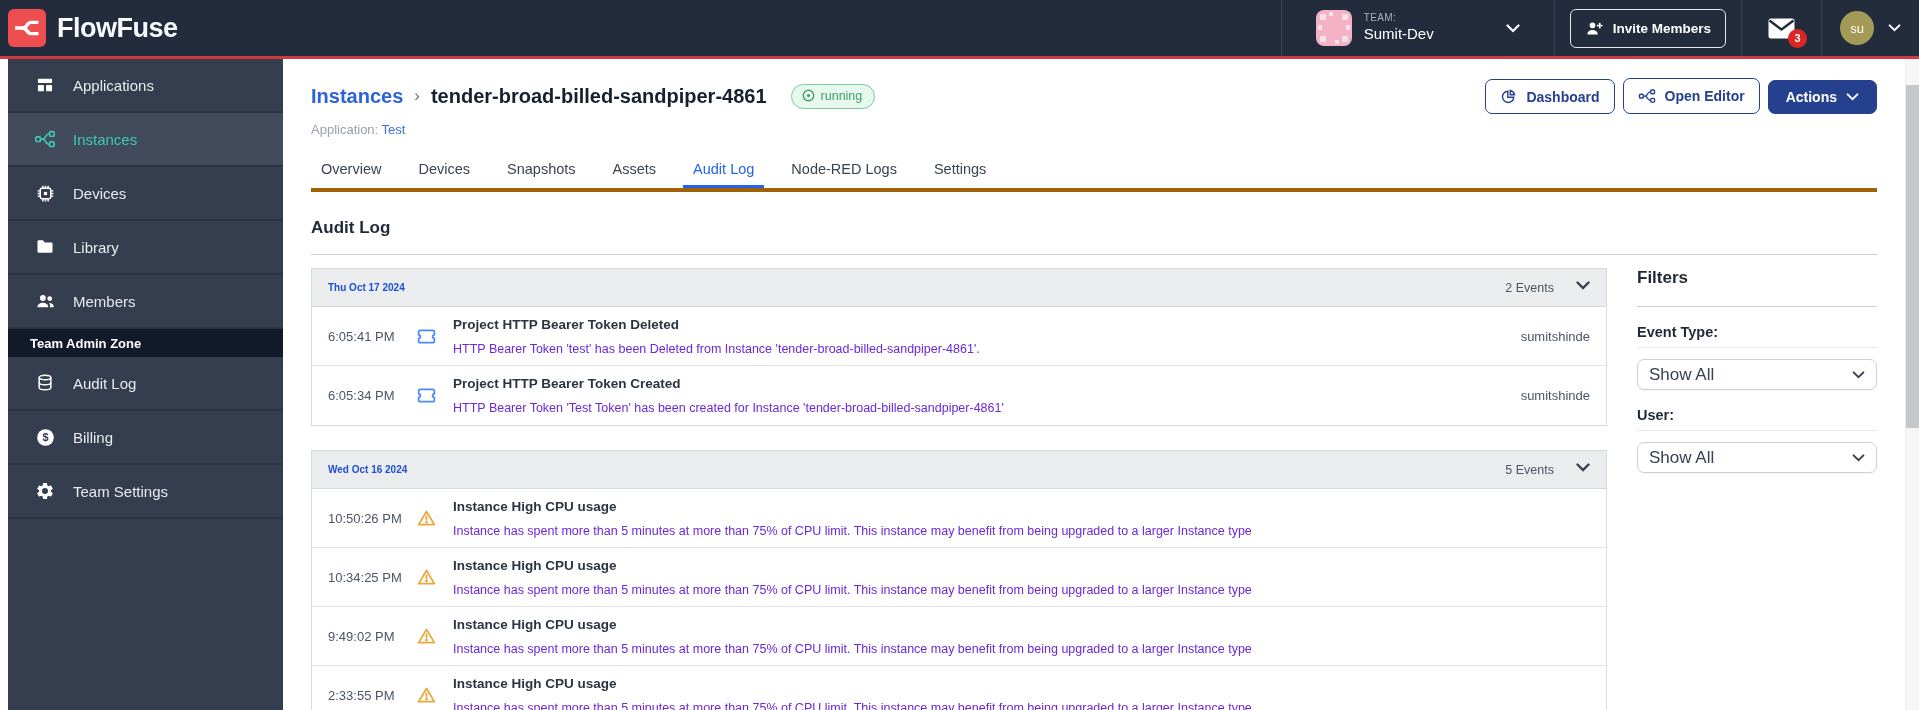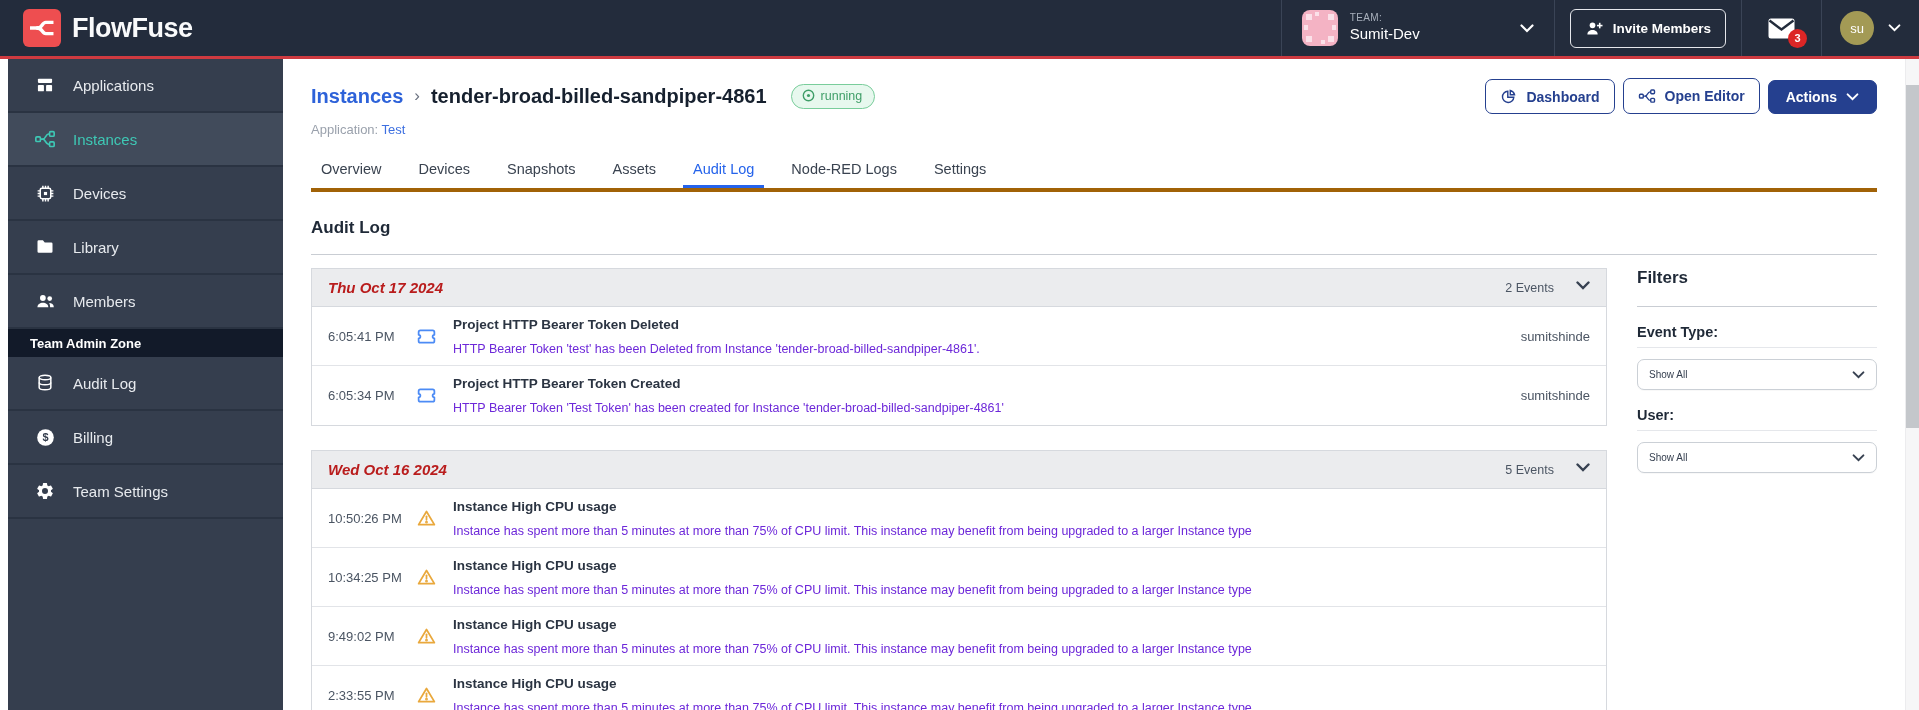--- a/index.html
+++ b/index.html
@@ -9,26 +9,26 @@
     background:#fff; color:#1F2937;
   }
   .app { width:1919px; height:710px; display:flex; flex-direction:column; }
 
   
   .topbar {
     height:59px; flex:0 0 59px; background:#232C3C;
     border-bottom:3px solid #CE3A40;
     display:flex; align-items:stretch; justify-content:space-between;
   }
-  .brand { display:flex; align-items:center; gap:11px; padding-left:23px; cursor:pointer; }
+  .brand { display:flex; align-items:center; gap:11px; padding-left:8px; cursor:pointer; }
   .logo-box { width:38px; height:38px; background:#EE4E50; border-radius:6px; display:flex; align-items:center; justify-content:center; }
   .brand-name { color:#F9FAFB; font-size:27px; font-weight:600; letter-spacing:-0.5px; }
   .topbar-right { display:flex; align-items:stretch; }
   .tb-section { display:flex; align-items:center; border-left:1px solid #3A4456; }
-  .team-section { width:273px; padding:0 20px; gap:12px; cursor:pointer; }
+  .team-section { width:273px; padding:0 34px; gap:12px; cursor:pointer; }
   .team-avatar { width:36px; height:36px; flex:0 0 36px; }
   .team-text { display:flex; flex-direction:column; line-height:1.25; flex:1; }
   .team-label { font-size:10px; color:#A8B0BC; letter-spacing:0.4px; }
   .team-name { font-size:15px; color:#FFFFFF; }
   .invite-section { padding:0 15px; }
   .invite-btn {
     display:flex; align-items:center; gap:9px; background:transparent;
     border:1px solid #E5E7EB; border-radius:6px; color:#fff;
     font-size:13.5px; font-weight:700; padding:9px 14px; cursor:pointer;
     font-family:inherit;
@@ -92,41 +92,41 @@
   .audit-title { font-size:17px; font-weight:700; color:#1F2937; }
   .audit-divider { border-bottom:1px solid #C9CDD3; margin-top:16px; }
   .cols { display:flex; gap:30px; margin-top:13px; align-items:flex-start; }
   .audit-col { flex:1; min-width:0; }
 
   .group { border:1px solid #D6D9DE; background:#fff; margin-bottom:24px; }
   .group-head {
     background:#EBECEE; height:38px; display:flex; align-items:center;
     padding:0 16px; border-bottom:1px solid #D6D9DE; cursor:pointer;
   }
-  .g-date { font-size:15px; font-weight:700; color:#b91c1c;font-style:italic; }
+  .g-date { font-size:10px; font-weight:700; color:#1d4ed8; }
   .g-right { margin-left:auto; display:flex; align-items:flex-start; gap:22px; }
   .g-count { font-size:12.5px; color:#4B5563; }
   .event { display:flex; align-items:center; padding:0 16px; height:59px; border-bottom:1px solid #E2E4E8; }
   .event:last-child { border-bottom:none; }
   .e-time { width:88px; flex:0 0 88px; font-size:13px; color:#4B5563; }
   .e-icon { width:22px; height:22px; flex:0 0 22px; margin-right:15px; display:flex; align-items:center; }
   .e-main { flex:1; min-width:0; }
   .e-title { font-size:13.5px; font-weight:700; color:#2B3442; }
   .e-desc { font-size:12.5px; color:#6d28d9; margin-top:10px; white-space:nowrap; overflow:hidden; }
   .e-user { font-size:13px; color:#4B5563; margin-left:20px; flex:0 0 auto; }
 
   
   .filters-col { width:240px; flex:0 0 240px; }
   .filters-title { font-size:17px; font-weight:700; color:#1F2937; }
   .filters-divider { border-bottom:1px solid #C9CDD3; margin-top:18px; }
   .f-label { margin-top:17px; font-size:14.5px; font-weight:700; color:#1F2937;
              padding-bottom:7px; border-bottom:1px solid #E5E7EB; }
   .select {
     margin-top:11px; height:31px; border:1px solid #CBD0D6; border-radius:7px;
-    display:flex; align-items:center; padding:0 11px; font-size:10px; color:#374151;
+    display:flex; align-items:center; padding:0 11px; font-size:17px; color:#374151;
     cursor:pointer; background:#fff; box-shadow:0 1px 1px rgba(0,0,0,0.03);
   }
   .select span { flex:1; }
 
   
   .scrollbar { width:14px; flex:0 0 14px; background:#F6F6F7; border-left:1px solid #ECECEE; position:relative; }
   .scroll-thumb { position:absolute; left:0; right:0; top:26px; height:343px; background:#C4C7CB; cursor:pointer; }
 
   svg { display:block; }
 </style>

